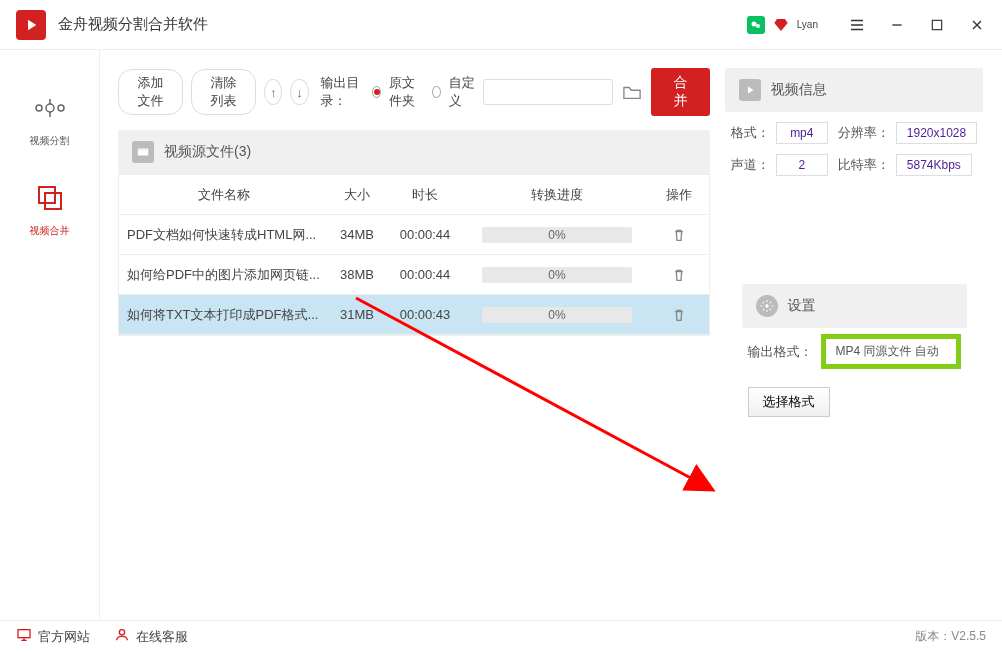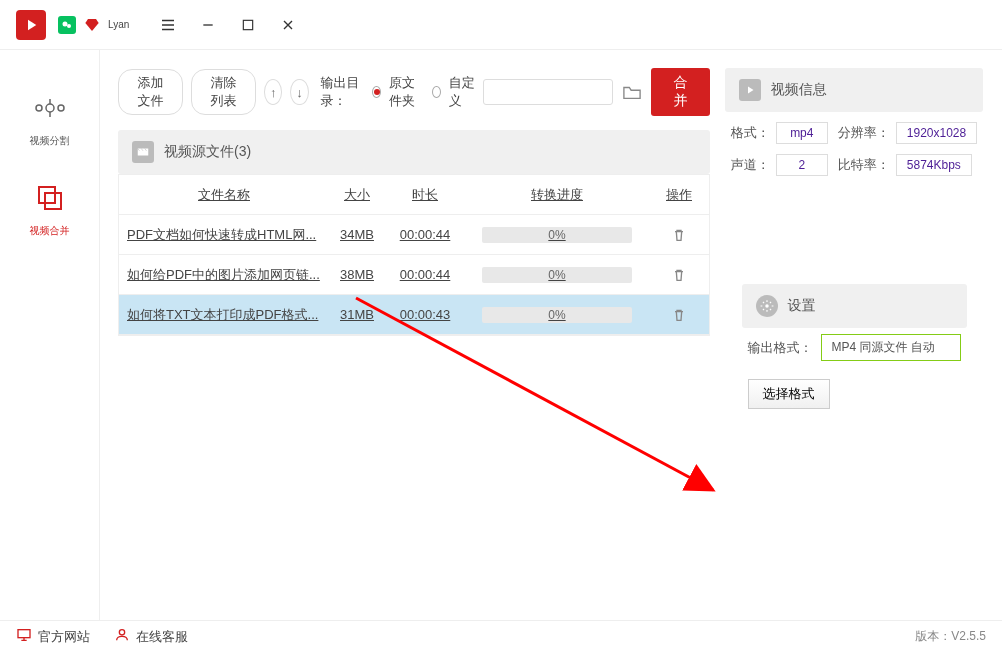--- a/index.html
+++ b/index.html
@@ -35,60 +35,61 @@
 .radio.checked::after { content: ""; width: 6px; height: 6px; background: #d32020; border-radius: 50%; }
 .radio-lbl { font-size: 13px; color: #444; }
 .path-input { border: 1px solid #ddd; height: 26px; width: 130px; border-radius: 3px; }
 .folder-btn { width: 26px; height: 24px; cursor: pointer; color: #888; display:flex; align-items:center; justify-content:center; }
 .merge-btn { background: #d32020; color: #fff; border: none; border-radius: 3px; padding: 6px 20px; font-size: 14px; cursor: pointer; }
 
 .panel-header { background: #f0f0f0; height: 44px; display: flex; align-items: center; padding: 0 14px; gap: 10px; color: #555; font-size: 14px; border-radius: 3px; }
 .panel-header .ph-icon { width: 22px; height: 22px; background: #bbb; border-radius: 3px; display:flex; align-items:center; justify-content:center; }
 
 .table { border: 1px solid #eee; }
-.thead, .trow { display: grid; grid-template-columns: 210px 56px 80px 1fr 60px; align-items: center; height: 40px; font-size: 13px; color: #444; text-decoration: underline; }
+.thead, .trow { display: grid; grid-template-columns: 210px 56px 80px 1fr 60px; align-items: center; height: 40px; font-size: 13px; color: #444; }
 .thead { border-bottom: 1px solid #eee; text-align: center; }
 .thead > div { padding: 0 6px; }
 .trow { border-bottom: 1px solid #eee; }
 .trow > div { padding: 0 8px; text-align: center; white-space: nowrap; overflow: hidden; text-overflow: ellipsis; }
 .trow > div:first-child { text-align: left; }
 .trow.selected { background: #c9e5f4; }
 .progress-wrap { display: flex; align-items: center; justify-content: center; }
 .progress-bar { width: 150px; height: 16px; background: #e8e8e8; border-radius: 2px; color: #666; font-size: 12px; display: flex; align-items: center; justify-content: center; }
 .del-btn { color: #888; cursor: pointer; display:flex; align-items:center; justify-content:center; }
 
 
 .right-col { width: 260px; display: flex; flex-direction: column; gap: 14px; align-items: center; }
 .info-panel { }
 .kv-row { display: flex; align-items: center; gap: 10px; margin: 10px 0; padding: 0 6px; font-size: 13px; color: #555; }
 .kv-pair { display:flex; align-items:center; gap:6px; }
 .kv-box { border: 1px solid #ddd; padding: 3px 10px; font-size: 12px; color: #4c1d95; background: #fff; min-width: 52px; text-align: center; }
 .gear-icon { width: 22px; height: 22px; background: #bbb; border-radius: 50%; display:flex; align-items:center; justify-content:center; }
 .output-row { display: flex; align-items: center; gap: 8px; padding: 6px; font-size: 13px; color: #555; }
-.output-box { border: 1px solid #84cc16; padding: 4px 10px; font-size: 12px; min-width: 140px; }
+.output-box { border: 5px solid #84cc16; padding: 4px 10px; font-size: 12px; min-width: 140px; }
 .select-fmt { border: 1px solid #ccc; background: linear-gradient(#fff,#f0f0f0); padding: 5px 14px; font-size: 13px; cursor: pointer; margin: 12px 6px; }
 
 
 .arrow-svg { position: absolute; left: 348px; top: 290px; pointer-events: none; }
 
 
 .footer { height: 32px; border-top: 1px solid #eee; display: flex; align-items: center; padding: 0 16px; font-size: 13px; color: #444; gap: 24px; }
 .footer .ver { margin-left: auto; color: #888; font-size: 12px; }
 .foot-link { display: flex; align-items: flex-end; gap: 6px; cursor: pointer; }
 .foot-icon { color: #d32020; }
 </style>
 </head>
 <body>
 
 <div class="titlebar">
   <div class="logo">
     <svg viewBox="0 0 24 24" fill="#fff">
         <path d="M8 5v14l11-7z"></path>
       </svg>
   </div>
+  <div class="app-title">金舟视频分割合并软件</div>
   <div class="user-area">
     <span class="wechat-icon">
       <svg width="12" height="12" viewBox="0 0 24 24" fill="#fff">
           <circle cx="8" cy="10" r="5"></circle>
           <circle cx="16" cy="14" r="4"></circle>
         </svg>
     </span>
     <span class="diamond-icon">
       <svg width="16" height="16" viewBox="0 0 24 24" fill="#d32020">
           <path d="M6 3h12l4 6-10 12L2 9z"></path>

